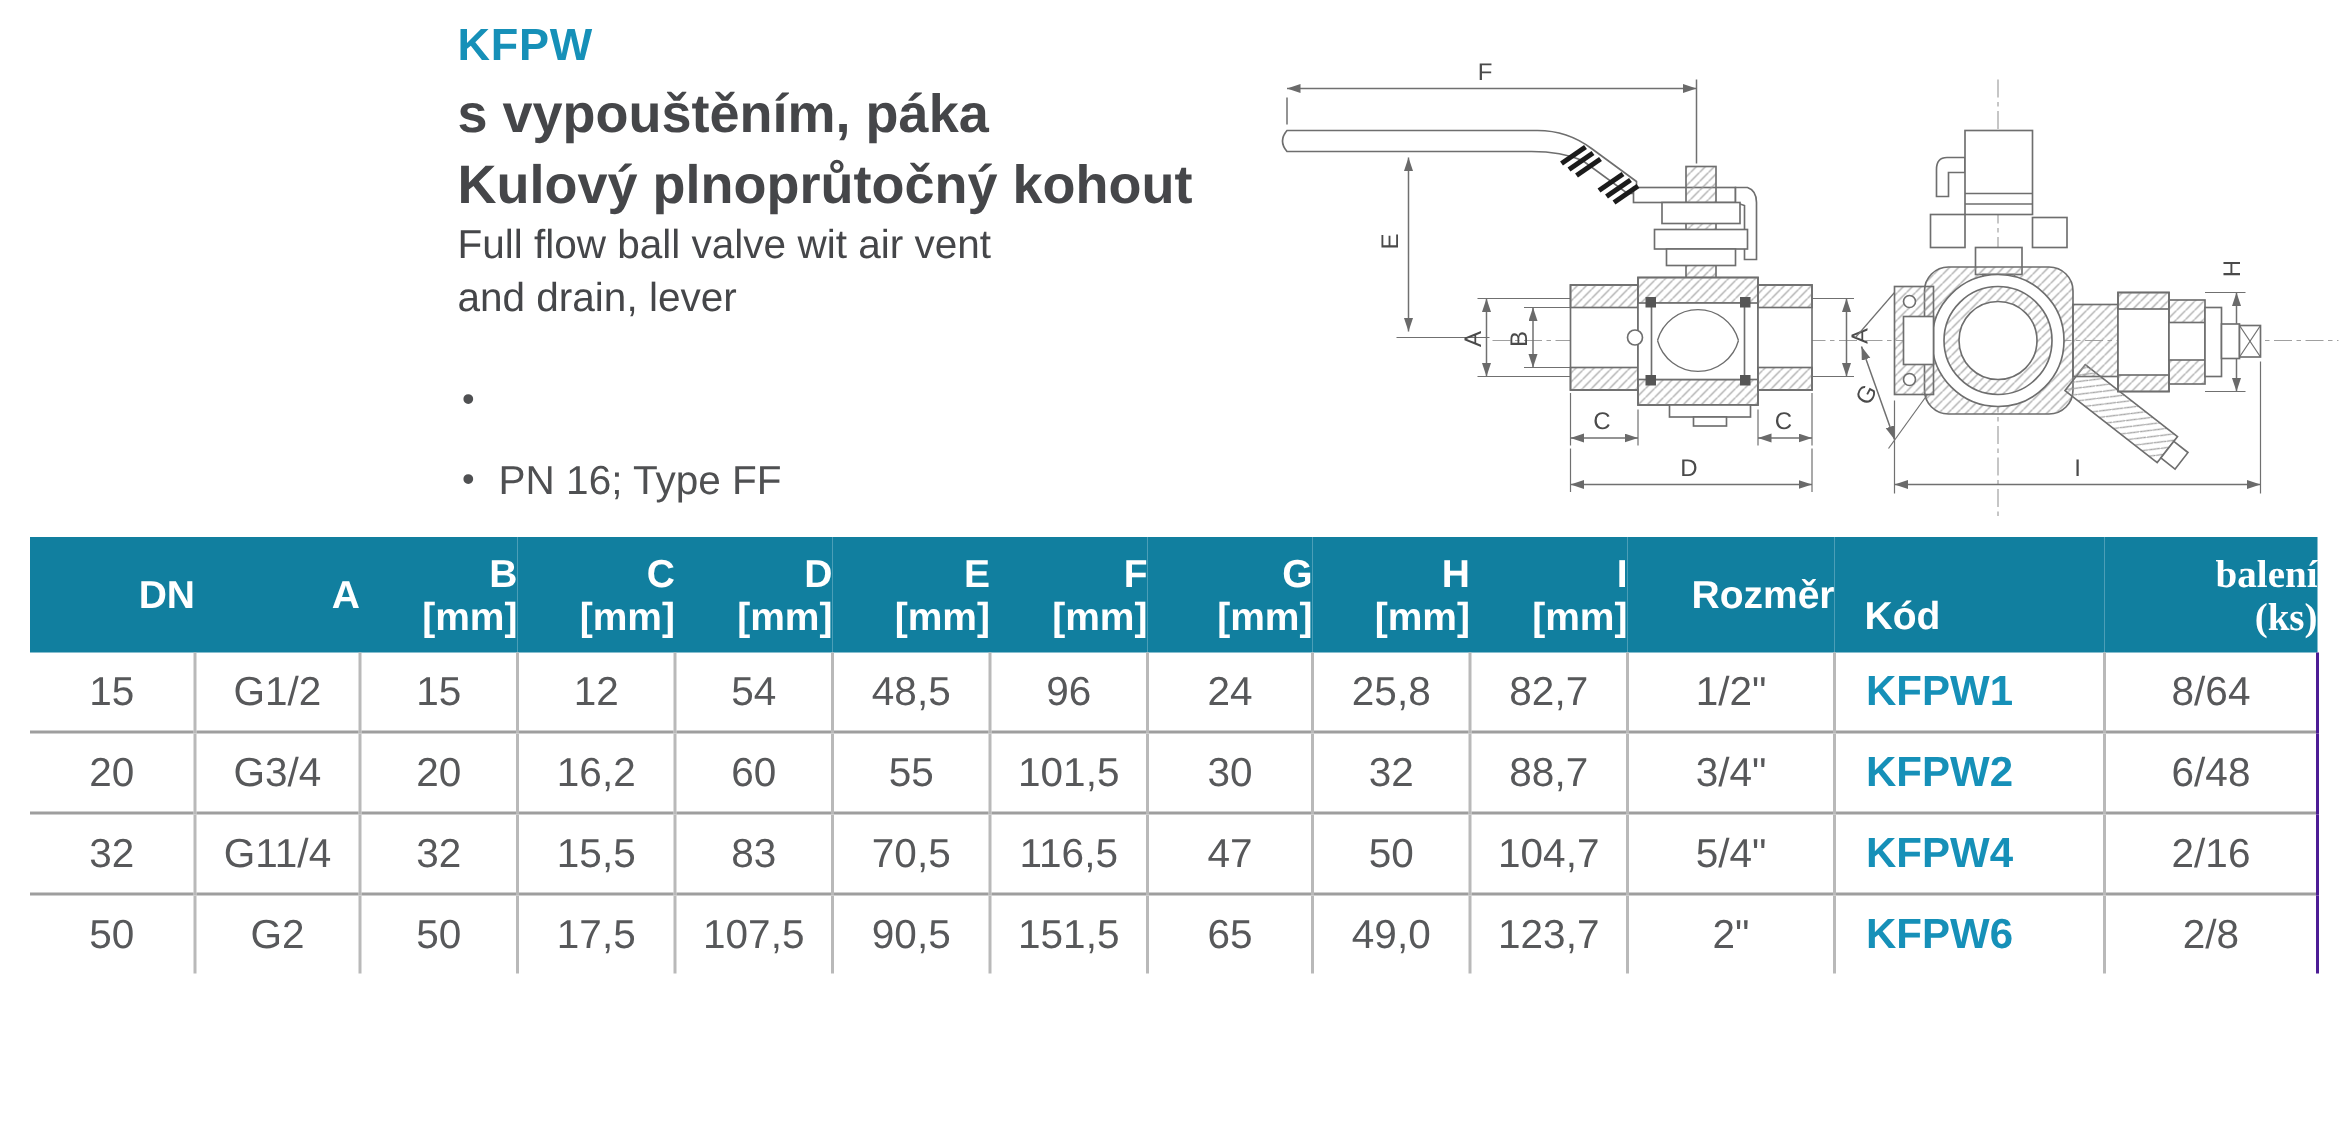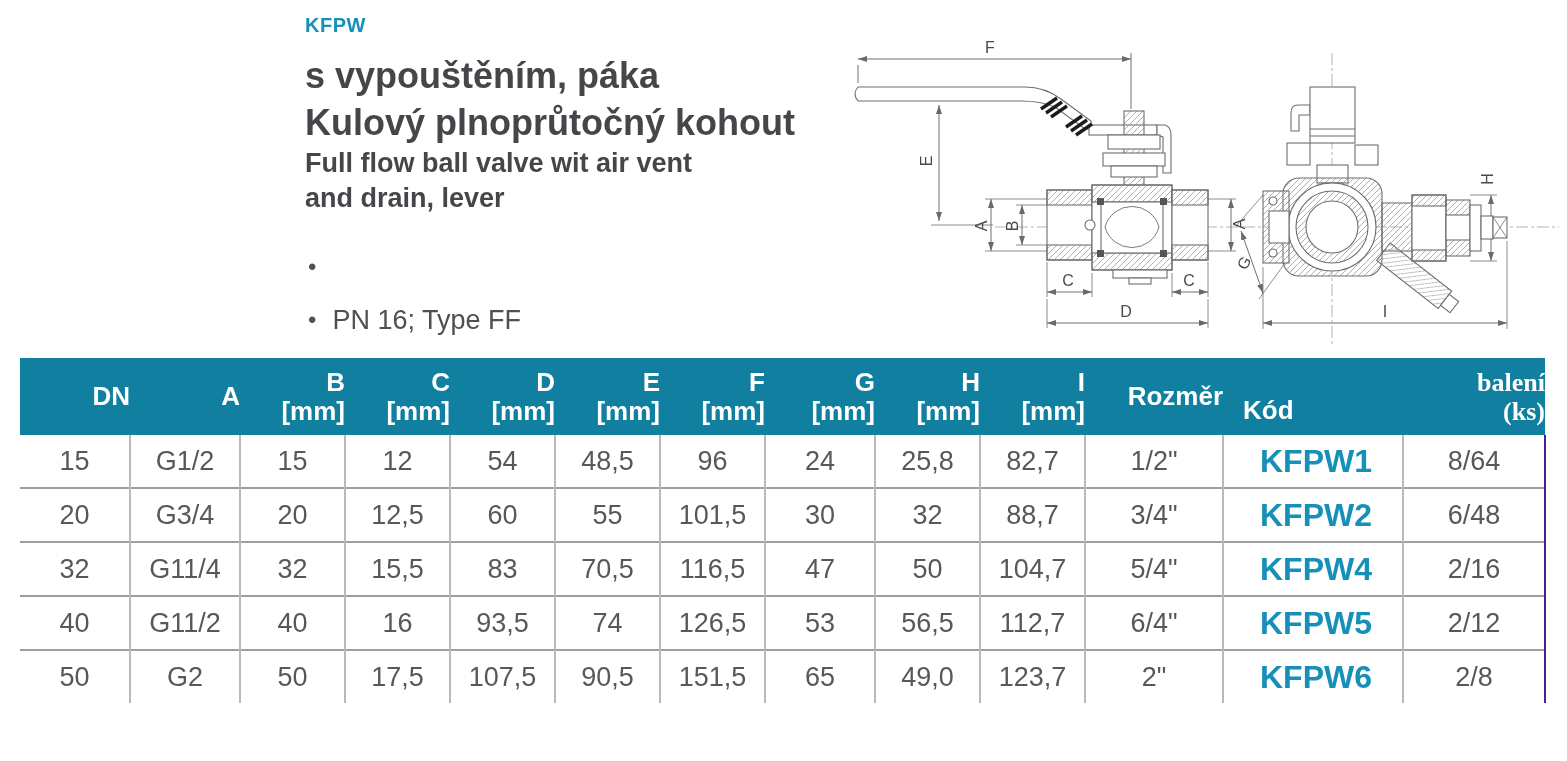--- a/index.html
+++ b/index.html
@@ -4,29 +4,29 @@
 <style>
   html,body { margin:0; padding:0; background:#fff; }
   body { font-family:"Liberation Sans", sans-serif; }
   #page {
     position:relative; width:1567px; height:761px; background:#ffffff;
     overflow:hidden; color:#57585a;
   }
   
   .product-code {
     position:absolute; left:305px; top:14px;
-    font-size:20px; font-weight:700; color:#1690b8; letter-spacing:0.5px;
+    font-size:30px; font-weight:700; color:#1690b8; letter-spacing:0.5px;
   }
   .title-cz {
     position:absolute; left:305px; top:52px;
     font-size:36px; font-weight:700; color:#454649; line-height:47px;
   }
   .title-en {
     position:absolute; left:305px; top:146px;
-    font-size:27px; font-weight:700; color:#454649; line-height:35px;
+    font-size:27px; font-weight:400; color:#454649; line-height:35px;
   }
   .bullets { position:absolute; left:308px; top:250px; }
   .bullet-item { display:flex; align-items:center; gap:16px; height:34px; margin-bottom:19px;
     font-size:27px; color:#4f5052; }
   .bullet-dot { font-size:24px; color:#4f5052; }
   
   .drawing { position:absolute; }
   #drawing-side { left:845px; top:25px; }
   #drawing-end  { left:1235px; top:45px; }
   svg text { font-family:"Liberation Sans", sans-serif; font-size:16px; fill:#4a4a4a; }
@@ -44,21 +44,21 @@
   th.col-baleni { font-weight:400;font-family:Liberation Serif, serif; }
   table.spec tbody td {
     height:52px; text-align:center; vertical-align:middle;
     font-size:27px; color:#57585a; padding:0;
     border-left:2px solid #b9b9b9;
   }
   table.spec tbody td:first-child { border-left:none; }
   table.spec tbody td:last-child  { border-right:2px solid #4c1d95;border-radius:11px; }
   table.spec tbody tr + tr td { border-top:2px solid #9e9e9e; }
   table.spec tbody td.cell-kod {
-    text-align:left; padding-left:36px; font-weight:700; font-size:32px; color:#1690b8;
+    text-align:left; padding-left:20px; font-weight:700; font-size:28px; color:#1690b8;
   }
 </style>
 </head>
 <body>
 
 <div id="page">
 
   <div class="product-code">KFPW</div>
   <div class="title-cz">
     <div>s vypouštěním, páka</div>
@@ -356,21 +356,21 @@
           <td>25,8</td>
           <td>82,7</td>
           <td>1/2"</td>
           <td class="cell-kod">KFPW1</td>
           <td>8/64</td>
       </tr>
       <tr>
         <td>20</td>
           <td>G3/4</td>
           <td>20</td>
-          <td>12,5</td>
+          <td>16,2</td>
           <td>60</td>
           <td>55</td>
           <td>101,5</td>
           <td>30</td>
           <td>32</td>
           <td>88,7</td>
           <td>3/4"</td>
           <td class="cell-kod">KFPW2</td>
           <td>6/48</td>
       </tr>
@@ -383,35 +383,20 @@
           <td>70,5</td>
           <td>116,5</td>
           <td>47</td>
           <td>50</td>
           <td>104,7</td>
           <td>5/4"</td>
           <td class="cell-kod">KFPW4</td>
           <td>2/16</td>
       </tr>
       <tr>
-        <td>40</td>
-          <td>G11/2</td>
-          <td>40</td>
-          <td>16</td>
-          <td>93,5</td>
-          <td>74</td>
-          <td>126,5</td>
-          <td>53</td>
-          <td>56,5</td>
-          <td>112,7</td>
-          <td>6/4"</td>
-          <td class="cell-kod">KFPW5</td>
-          <td>2/12</td>
-      </tr>
-      <tr>
         <td>50</td>
           <td>G2</td>
           <td>50</td>
           <td>17,5</td>
           <td>107,5</td>
           <td>90,5</td>
           <td>151,5</td>
           <td>65</td>
           <td>49,0</td>
           <td>123,7</td>

